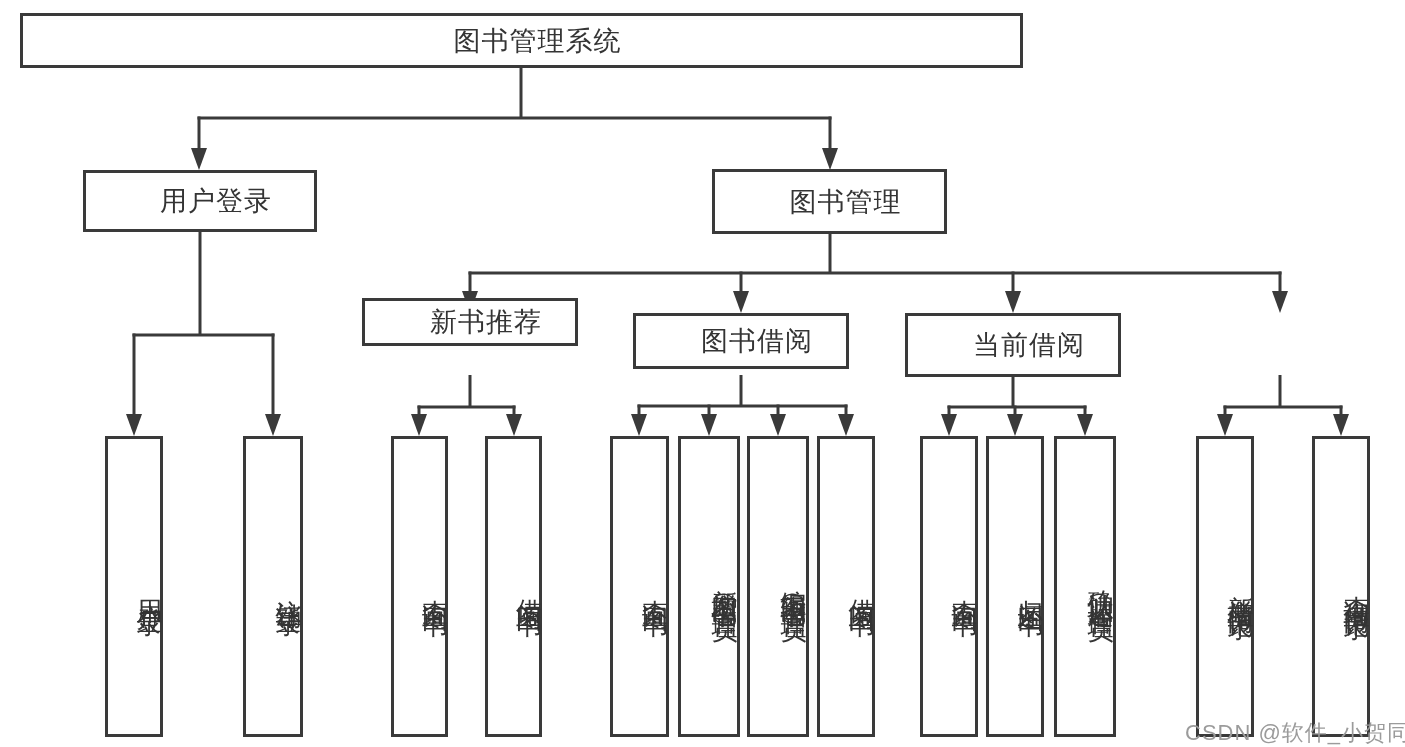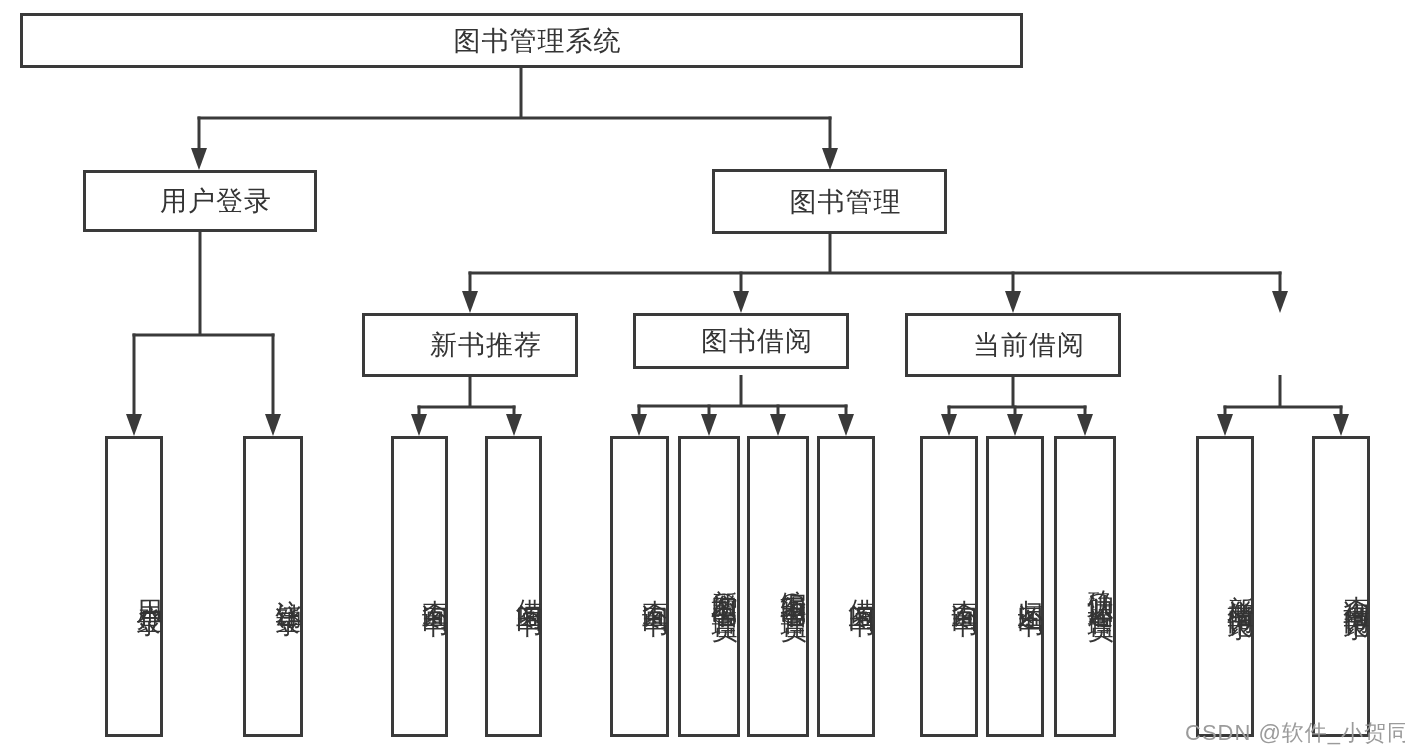--- a/index.html
+++ b/index.html
@@ -124,21 +124,21 @@
       <polygon points="1217,414 1233,414 1225,436"></polygon>
       <polygon points="1333,414 1349,414 1341,436"></polygon>
     </g>
   </svg>
 
   <div class="node h-node" style="left:20px; top:13px; width:1003px; height:55px;">图书管理系统</div>
 
   <div class="node h-node" style="left:83px; top:170px; width:234px; height:62px;">用户登录</div>
   <div class="node h-node" style="left:712px; top:169px; width:235px; height:65px;">图书管理</div>
 
-  <div class="node h-node" style="left:362px; top:313px; width:216px; height:64px;">新书推荐</div>
+  <div class="node h-node" style="left:362px; top:298px; width:216px; height:48px;">新书推荐</div>
   <div class="node h-node" style="left:633px; top:313px; width:216px; height:56px;font-family:Liberation Mono, monospace;">图书借阅</div>
   <div class="node h-node" style="left:905px; top:313px; width:216px; height:64px;">当前借阅</div>
 
   <div class="node leaf" style="left:105px; width:58px;">用户登录</div>
   <div class="node leaf" style="left:243px; width:60px;">注销登录</div>
   <div class="node leaf" style="left:391px; width:57px;">查询图书</div>
   <div class="node leaf" style="left:485px; width:57px;">借阅图书</div>
   <div class="node leaf" style="left:610px; width:59px;">查询图书</div>
   <div class="node leaf" style="left:678px; width:62px;">新增图书（管理员）</div>
   <div class="node leaf" style="left:747px; width:62px;">编辑图书（管理员）</div>

